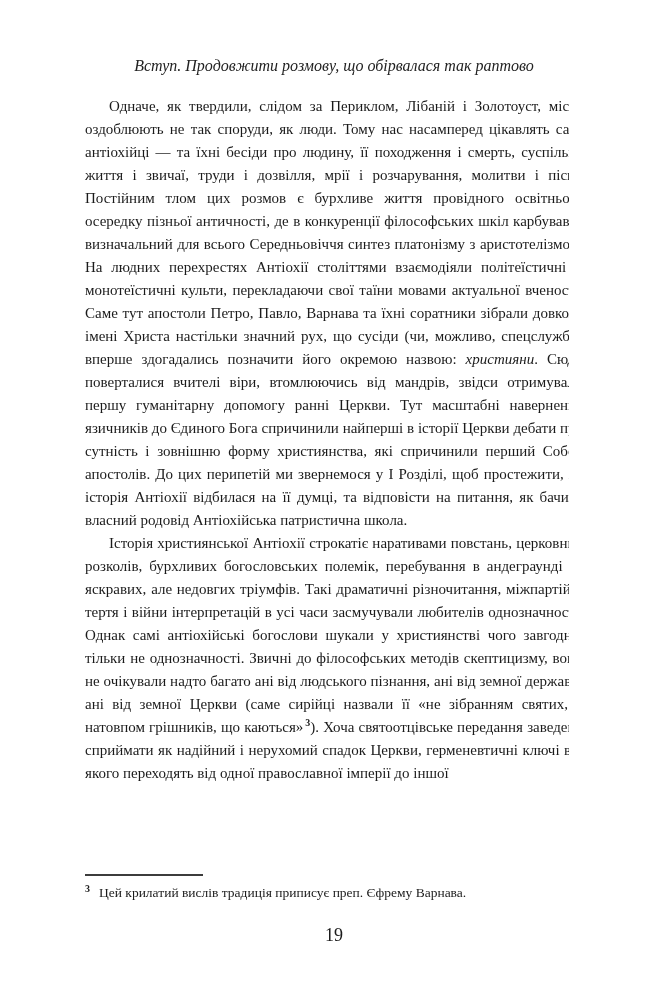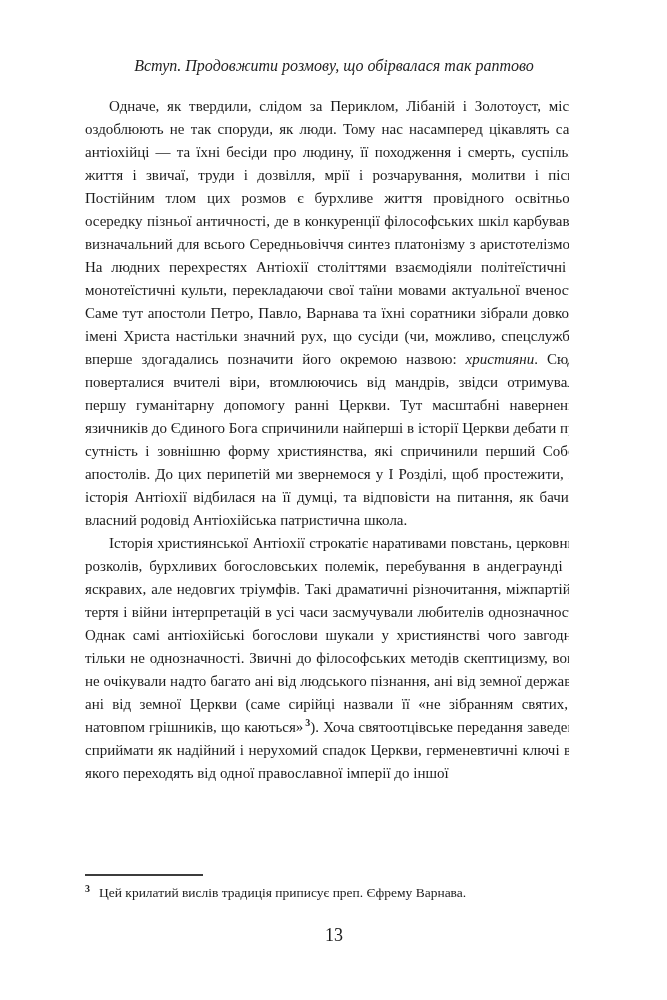--- a/index.html
+++ b/index.html
@@ -98,15 +98,15 @@
       <p><span>Історія християнської Антіохії строкатіє наративами повстань, церковних розколів, бурхливих богословських полемік, перебування в андеграунді та яскравих, але недовгих тріумфів. Такі драматичні різночитання, міжпартійні тертя і війни інтерпретацій в усі часи засмучували любителів однозначності. Однак самі антіохійські богослови шукали у християнстві чого завгодно, тільки не однозначності. Звичні до філософських методів скептицизму, вони не очікували надто багато ані від людського пізнання, ані від земної держави, ані від земної Церкви (саме сирійці назвали її «не зібранням святих, а натовпом грішників, що каються»</span><span class="seg-sup">3</span><span>). Хоча святоотцівське передання заведено сприймати як надійний і нерухомий спадок Церкви, герменевтичні ключі від якого переходять від одної православної імперії до іншої</span></p>
     </div>
 
   <div class="footnote-block">
     <div class="footnote-rule"></div>
     <div class="footnote">
       <span class="fn-marker">3</span><span>Цей крилатий вислів традиція приписує преп. Єфрему Варнава.</span>
     </div>
   </div>
 
-  <div class="page-number">13</div>
+  <div class="page-number">19</div>
 
 </div>
 
 </body></html>

